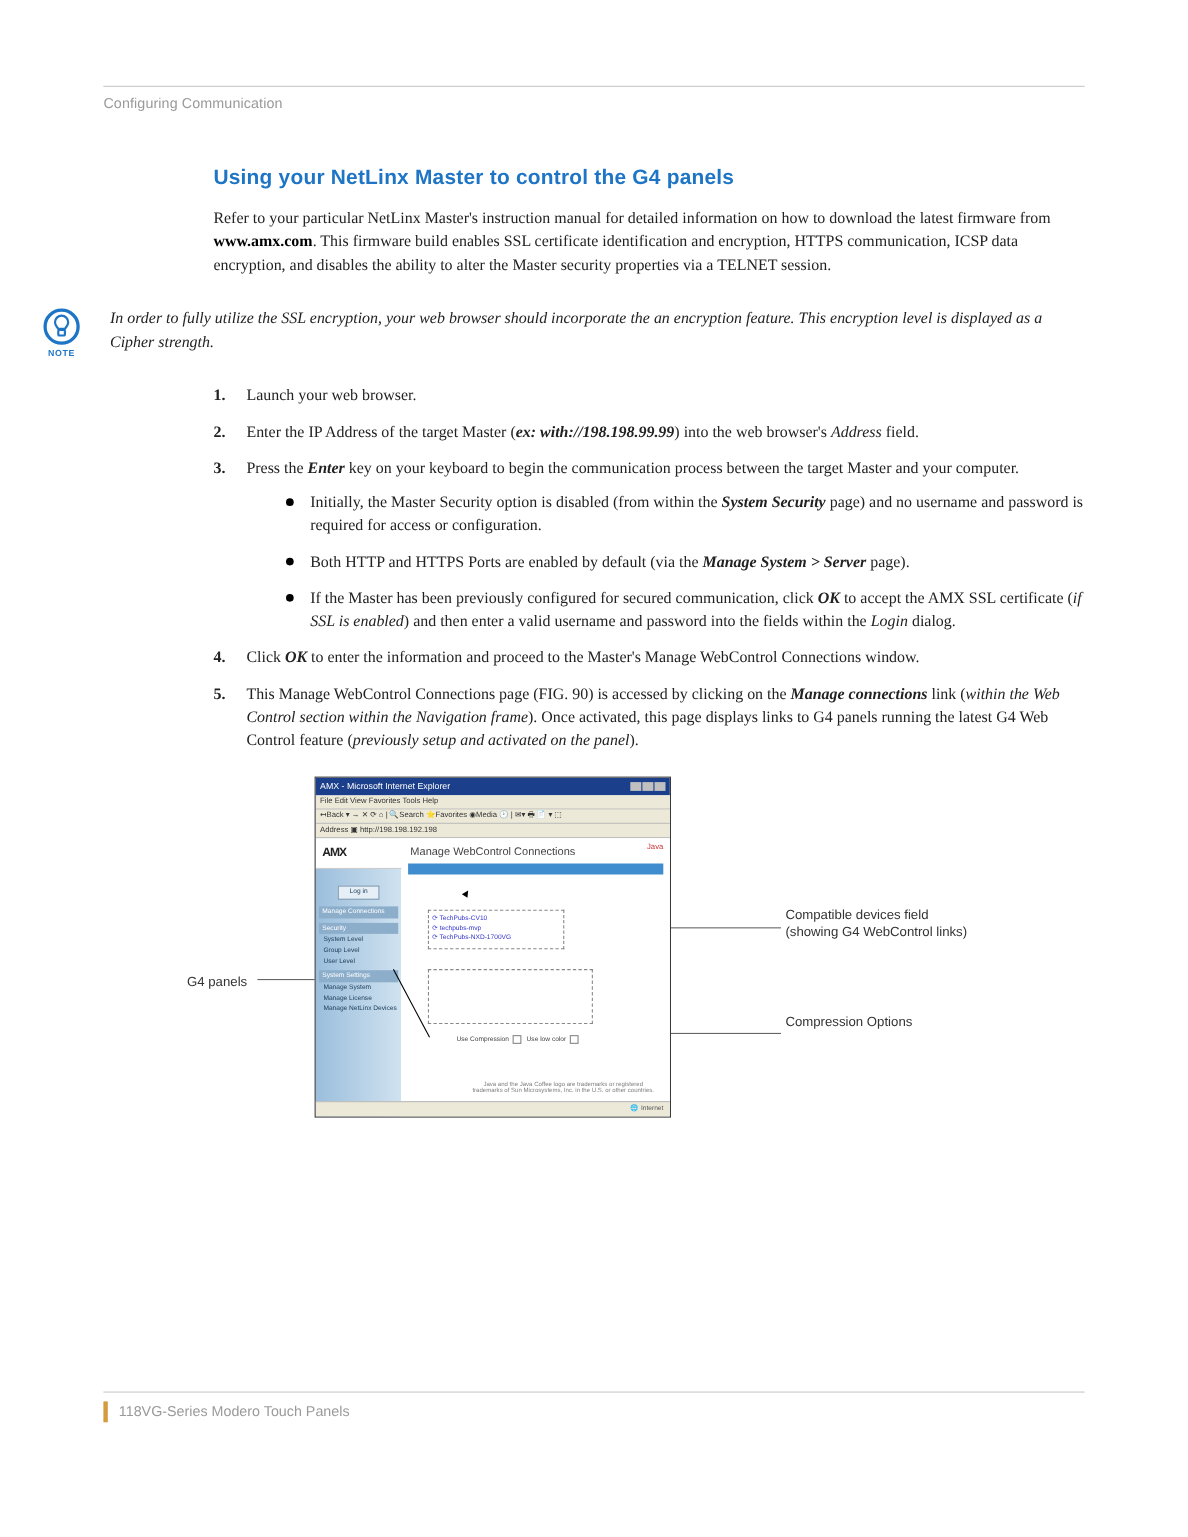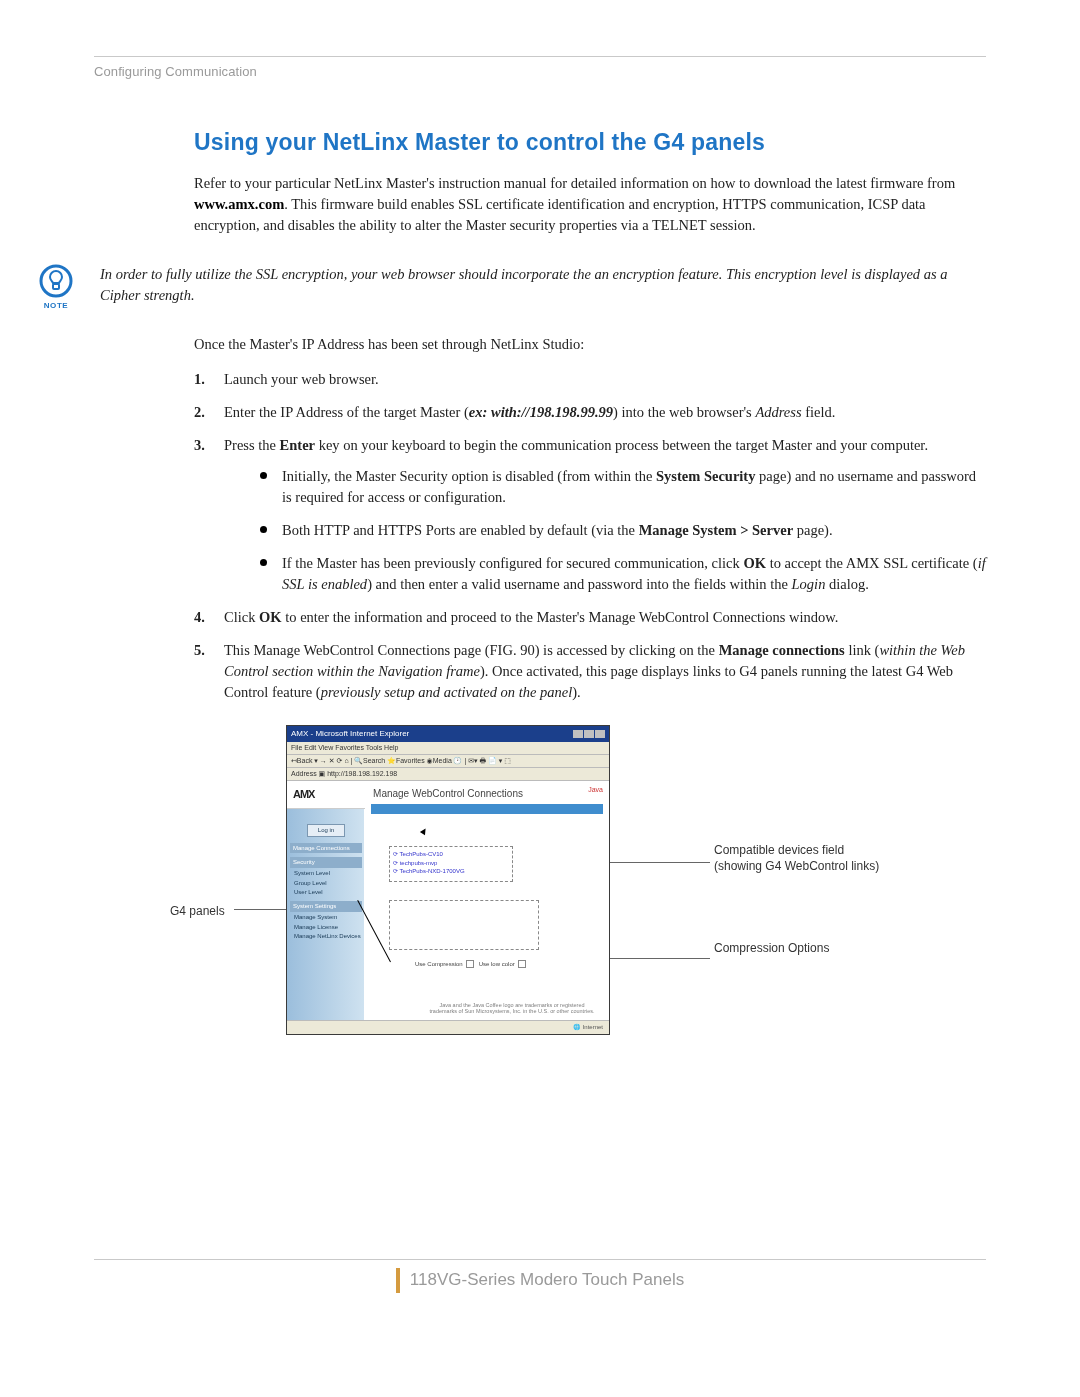--- a/index.html
+++ b/index.html
@@ -7,40 +7,40 @@
     background: #ffffff;
     font-family: Georgia, "Times New Roman", serif;
     color: #222;
     font-size: 14.5px;
     line-height: 1.45;
   }
   .page {
     width: 1080px;
     height: 1335px;
     margin: 0 auto;
-    padding: 56px 94px 42px 94px;
+    padding: 78px 94px 42px 94px;
     position: relative;
   }
   .hairline {
     border-top: 1px solid #c9c9c9;
     margin-bottom: 6px;
   }
   .running-head {
     font-family: "Helvetica Neue", Arial, sans-serif;
     font-size: 13px;
     color: #9a9a9a;
     letter-spacing: .1px;
     margin-bottom: 44px;
   }
   .content { margin-left: 100px; }
   h2.section {
     font-family: "Helvetica Neue", Arial, sans-serif;
     font-weight: 600;
     color: #1f75c5;
-    font-size: 23px;
+    font-size: 19px;
     margin-bottom: 14px;
     letter-spacing: .2px;
   }
   p.body { margin-bottom: 14px; }
   a.link { color: #000; text-decoration: none; font-weight: bold; }
   .note-row {
     display: flex;
     align-items: flex-start;
     margin: 28px 0 22px -60px;
     gap: 22px;
@@ -84,21 +84,21 @@
     margin-bottom: 12px;
   }
   ul.bullets li::before {
     content: "";
     width: 7px; height: 7px;
     background: #000;
     border-radius: 50%;
     position: absolute;
     left: 0; top: 6px;
   }
-  .bold { font-weight: bold; }
+  .bold { font-weight: bold; font-style: italic; }
   .ital { font-style: italic; }
 
   
   .figure-wrap {
     margin: 22px 0 0 -20px;
     position: relative;
     height: 345px;
   }
   .figure-wrap .fig-left-label,
   .figure-wrap .fig-right-label {
@@ -217,23 +217,23 @@
   }
   .caption b { color: #666; font-weight: 700; margin-right: 4px; }
 
   
   .page-footer {
     position: absolute;
     left: 94px; right: 94px; bottom: 42px;
     border-top: 1px solid #c9c9c9;
     padding-top: 8px;
     display: flex;
-    justify-content: center;
-    font-family: "Helvetica Neue", Arial, sans-serif;
-    font-size: 17px;
+    justify-content: flex-start;
+    font-family: "Helvetica Neue", Arial, sans-serif;
+    font-size: 13px;
     color: #9a9a9a;
   }
   .page-footer .accent {
     border-left: 4px solid #d59b3f;
     padding-left: 10px;
   }
 </style>
 </head>
 <body>
 
@@ -255,21 +255,20 @@
         <circle cx="17" cy="17" r="15" fill="none" stroke="#1f75c5" stroke-width="3"></circle>
         <path d="M17 7 a6 6 0 0 1 6 6 c0 3-2 4-3 6 h-6 c-1-2-3-3-3-6 a6 6 0 0 1 6-6 z" fill="none" stroke="#1f75c5" stroke-width="2"></path>
         <rect x="14" y="20" width="6" height="5" rx="1" fill="none" stroke="#1f75c5" stroke-width="2"></rect>
       </svg>
       <div class="note-label">NOTE</div>
     </div>
     <div class="note-text">In order to fully utilize the SSL encryption, your web browser should incorporate the an encryption feature. This encryption level is displayed as a Cipher strength.</div>
   </div>
 
   <div class="content">
-    <p class="body">Once the Master's IP Address has been set through NetLinx Studio:</p>
 
     <ol class="steps">
       <li>Launch your web browser.</li>
       <li>
         <span>Enter the IP Address of the target Master (</span><span class="bold ital">ex: with://198.198.99.99</span><span>) into the web browser's </span><span class="ital">Address</span><span> field.</span>
       </li>
       <li>
         <span>Press the </span><span class="bold">Enter</span><span> key on your keyboard to begin the communication process between the target Master and your computer.</span>
         <ul class="bullets">
           <li><span>Initially, the Master Security option is disabled (from within the </span><span class="bold">System Security</span><span> page) and no username and password is required for access or configuration.</span></li>

